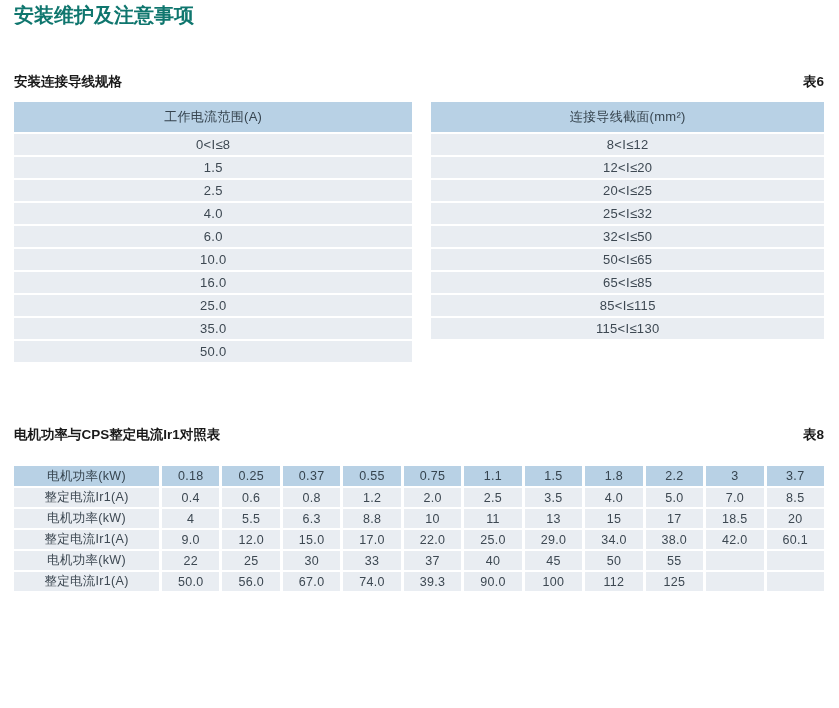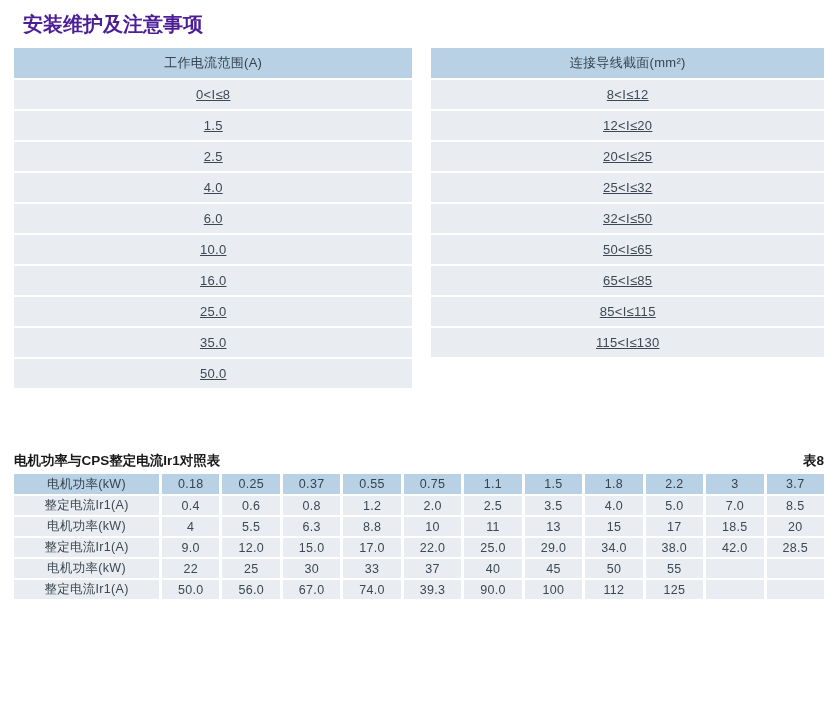--- a/index.html
+++ b/index.html
@@ -5,62 +5,66 @@
   html, body { margin: 0; padding: 0; }
   body {
     width: 839px; height: 708px;
     background: #ffffff;
     overflow: hidden;
     font-family: "Liberation Sans", "DejaVu Sans", sans-serif;
   }
   .page { padding: 0 15px 0 14px; }
 
   .title {
-    margin: 9px; padding-top: 2px;
+    margin: 0; padding-top: 2px;
     font-size: 20px; line-height: 26px;
     font-weight: bold;
-    color: #4c1d95;
+    color: #0f766e;
   }
   .intro {
     margin: 10px 0 0;
     font-size: 13.5px; line-height: 23px;
     color: #333333;
     text-align: left;
   }
 
   .sec-head {
     display: flex; justify-content: space-between; align-items: flex-end;
     font-size: 13.5px; font-weight: bold; color: #1a1a1a;
   }
   .sec-head.first  { margin-top: 45px; }
   .sec-head.second { margin-top: 64px; }
 
   .grid { display: grid; background: #ffffff; }
   #table6 { margin-top: 11px; grid-template-columns: 1.015fr 1fr; gap: 2px 19px; }
-  #table8 { margin-top: 4px; grid-template-columns: 145px repeat(11, 1fr); gap: 2px 3px; }
+  #table8 { margin-top: 22px; grid-template-columns: 145px repeat(11, 1fr); gap: 2px 3px; }
 
   .cell {
     display: flex; align-items: center; justify-content: center;
     font-size: 13px; color: #3d4852;
     background: #e9edf2;
     letter-spacing: 0.3px;
   }
   #table6 .th { height: 30px; background: #b8d1e5; color: #36444f; }
-  #table6 .td { height: 29px; text-decoration: underline; }
+  #table6 .td { height: 21px; }
   #table8 .cell { height: 19px; font-size: 12.5px; }
   #table8 .th { height: 20px; background: #b8d1e5; color: #36444f; }
 </style>
 </head>
 <body>
 
 <div class="page">
 
   <h1 class="title">安装维护及注意事项</h1>
 
 
+  <div class="sec-head first">
+    <span>安装连接导线规格</span>
+    <span>表6</span>
+  </div>
   <div id="table6" class="grid">
       <div class="cell th">工作电流范围(A)</div>
       <div class="cell th">连接导线截面(mm²)</div>
       <div class="cell td">0&lt;I≤8</div>
       <div class="cell td">8&lt;I≤12</div>
       <div class="cell td">1.5</div>
       <div class="cell td">12&lt;I≤20</div>
       <div class="cell td">2.5</div>
       <div class="cell td">20&lt;I≤25</div>
       <div class="cell td">4.0</div>
@@ -123,21 +127,21 @@
       <div class="cell td">9.0</div>
       <div class="cell td">12.0</div>
       <div class="cell td">15.0</div>
       <div class="cell td">17.0</div>
       <div class="cell td">22.0</div>
       <div class="cell td">25.0</div>
       <div class="cell td">29.0</div>
       <div class="cell td">34.0</div>
       <div class="cell td">38.0</div>
       <div class="cell td">42.0</div>
-      <div class="cell td">28.5</div>
+      <div class="cell td">60.1</div>
       <div class="cell td">电机功率(kW)</div>
       <div class="cell td">22</div>
       <div class="cell td">25</div>
       <div class="cell td">30</div>
       <div class="cell td">33</div>
       <div class="cell td">37</div>
       <div class="cell td">40</div>
       <div class="cell td">45</div>
       <div class="cell td">50</div>
       <div class="cell td">55</div>

